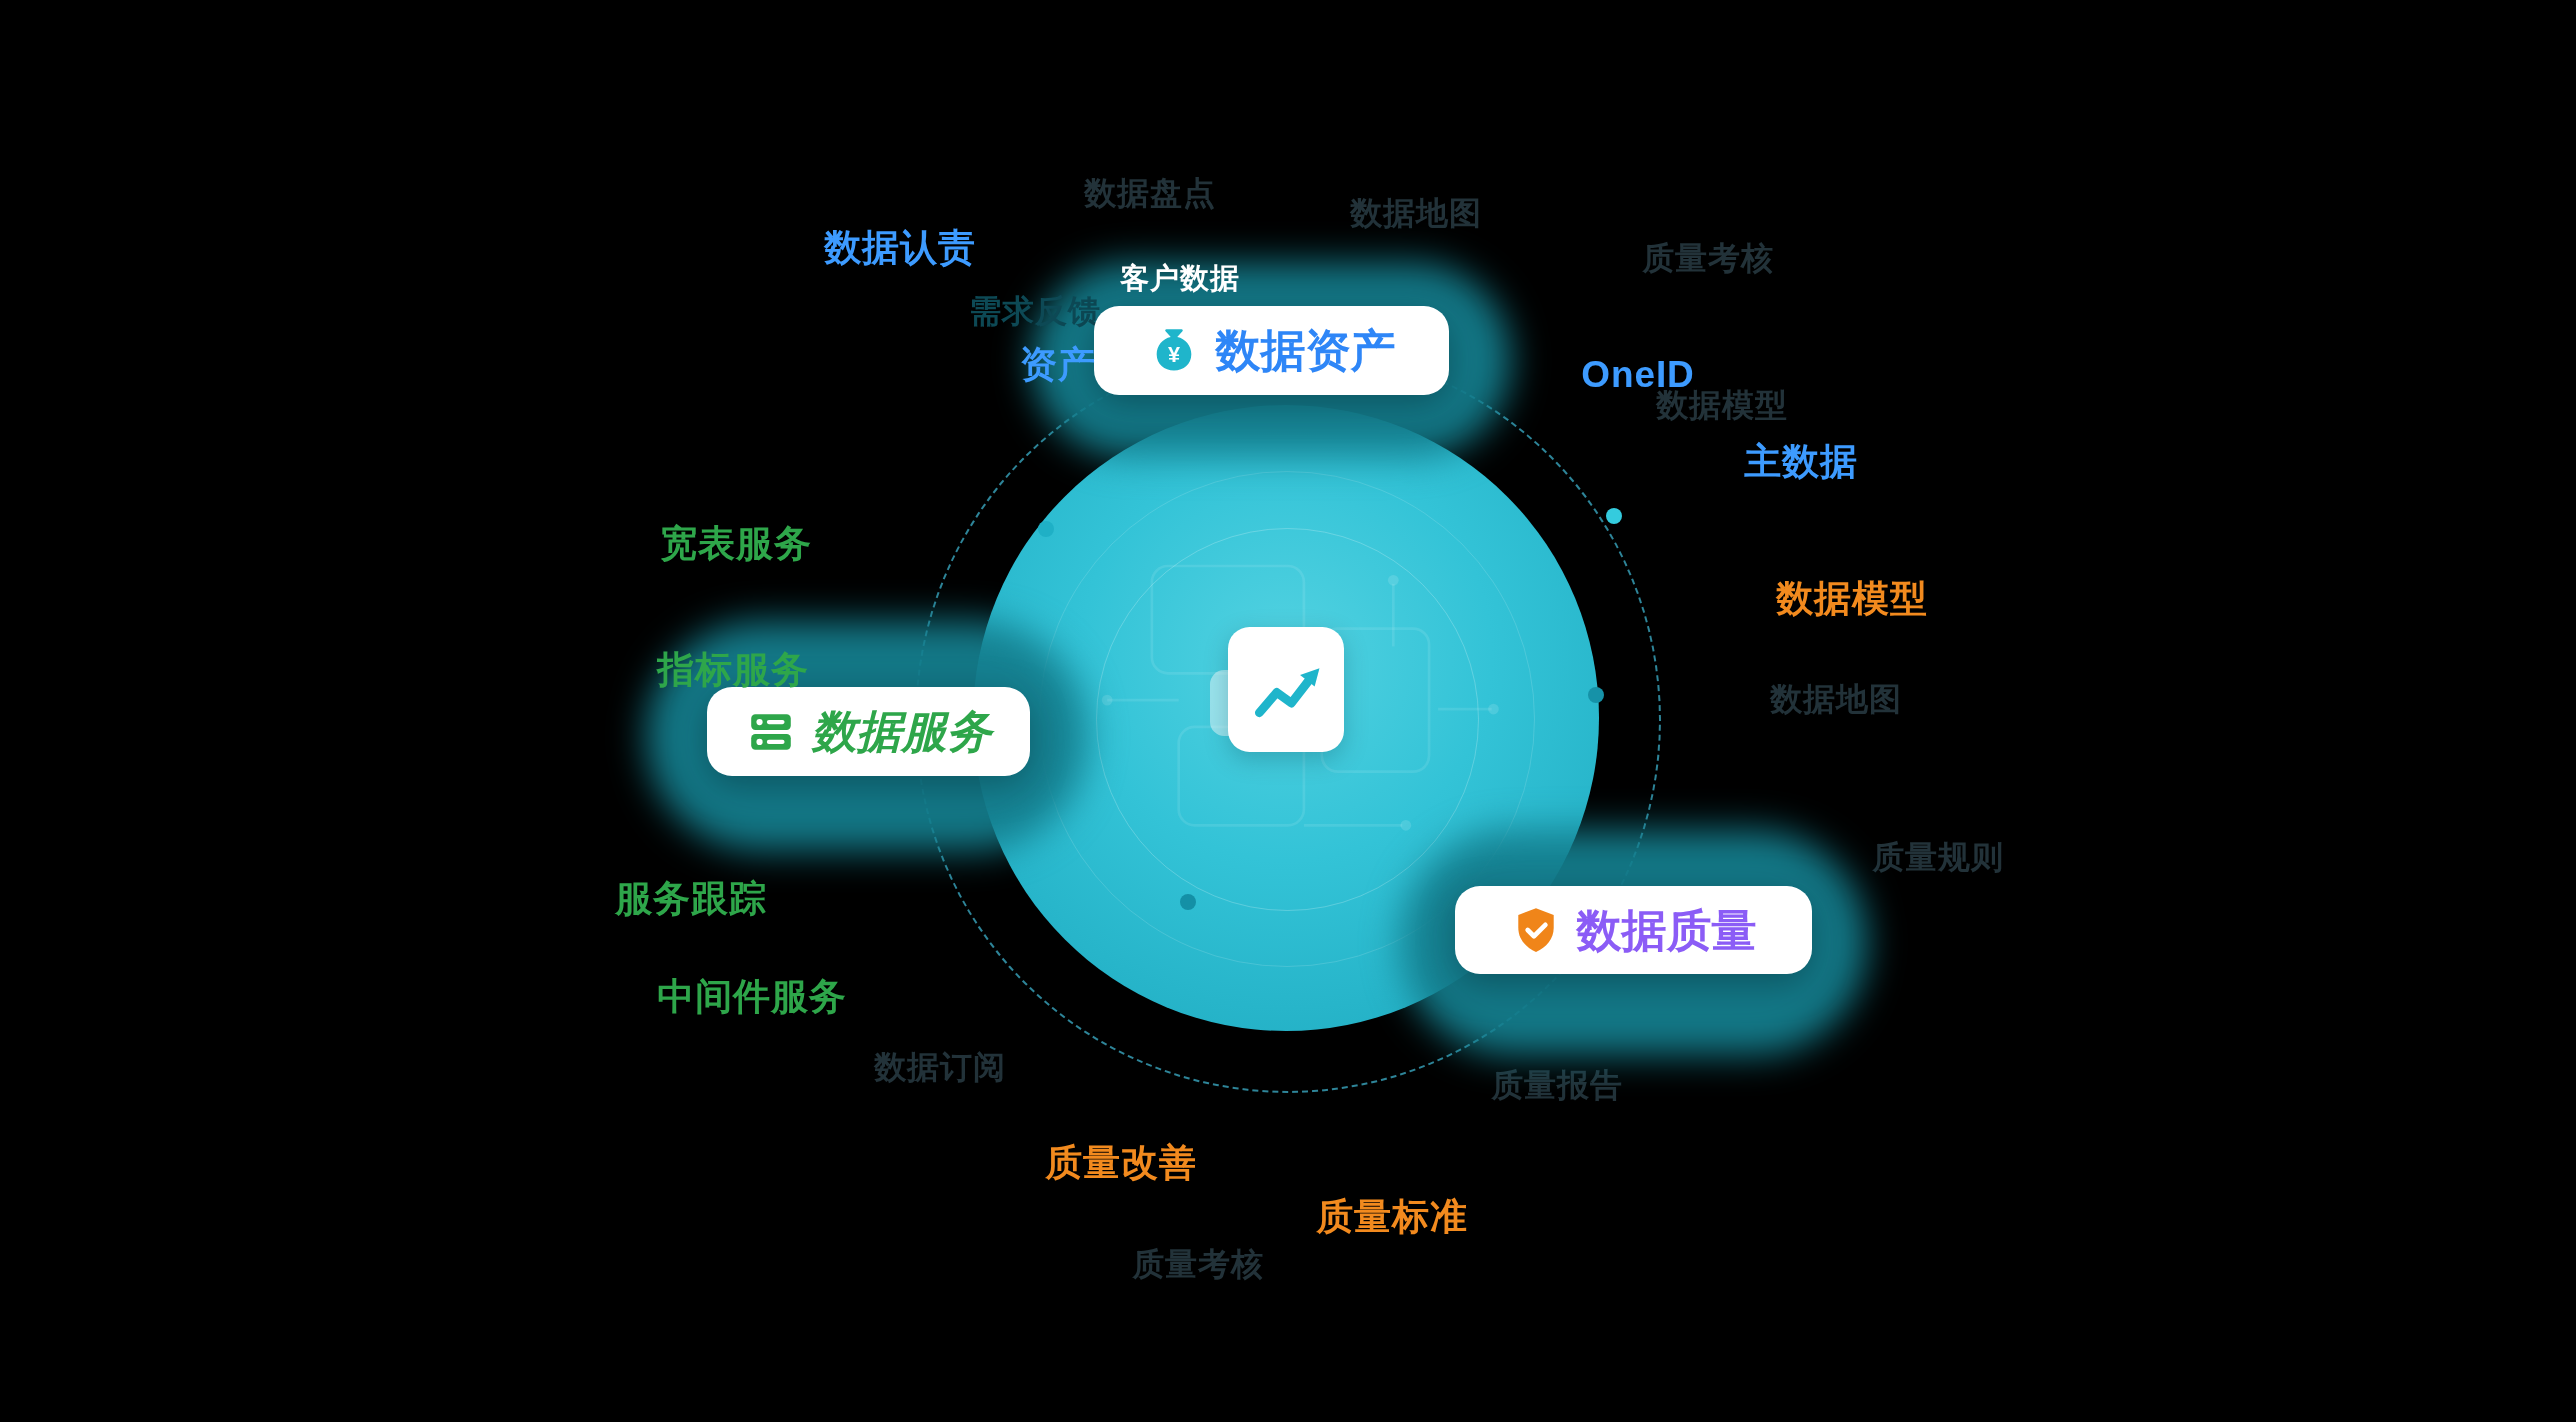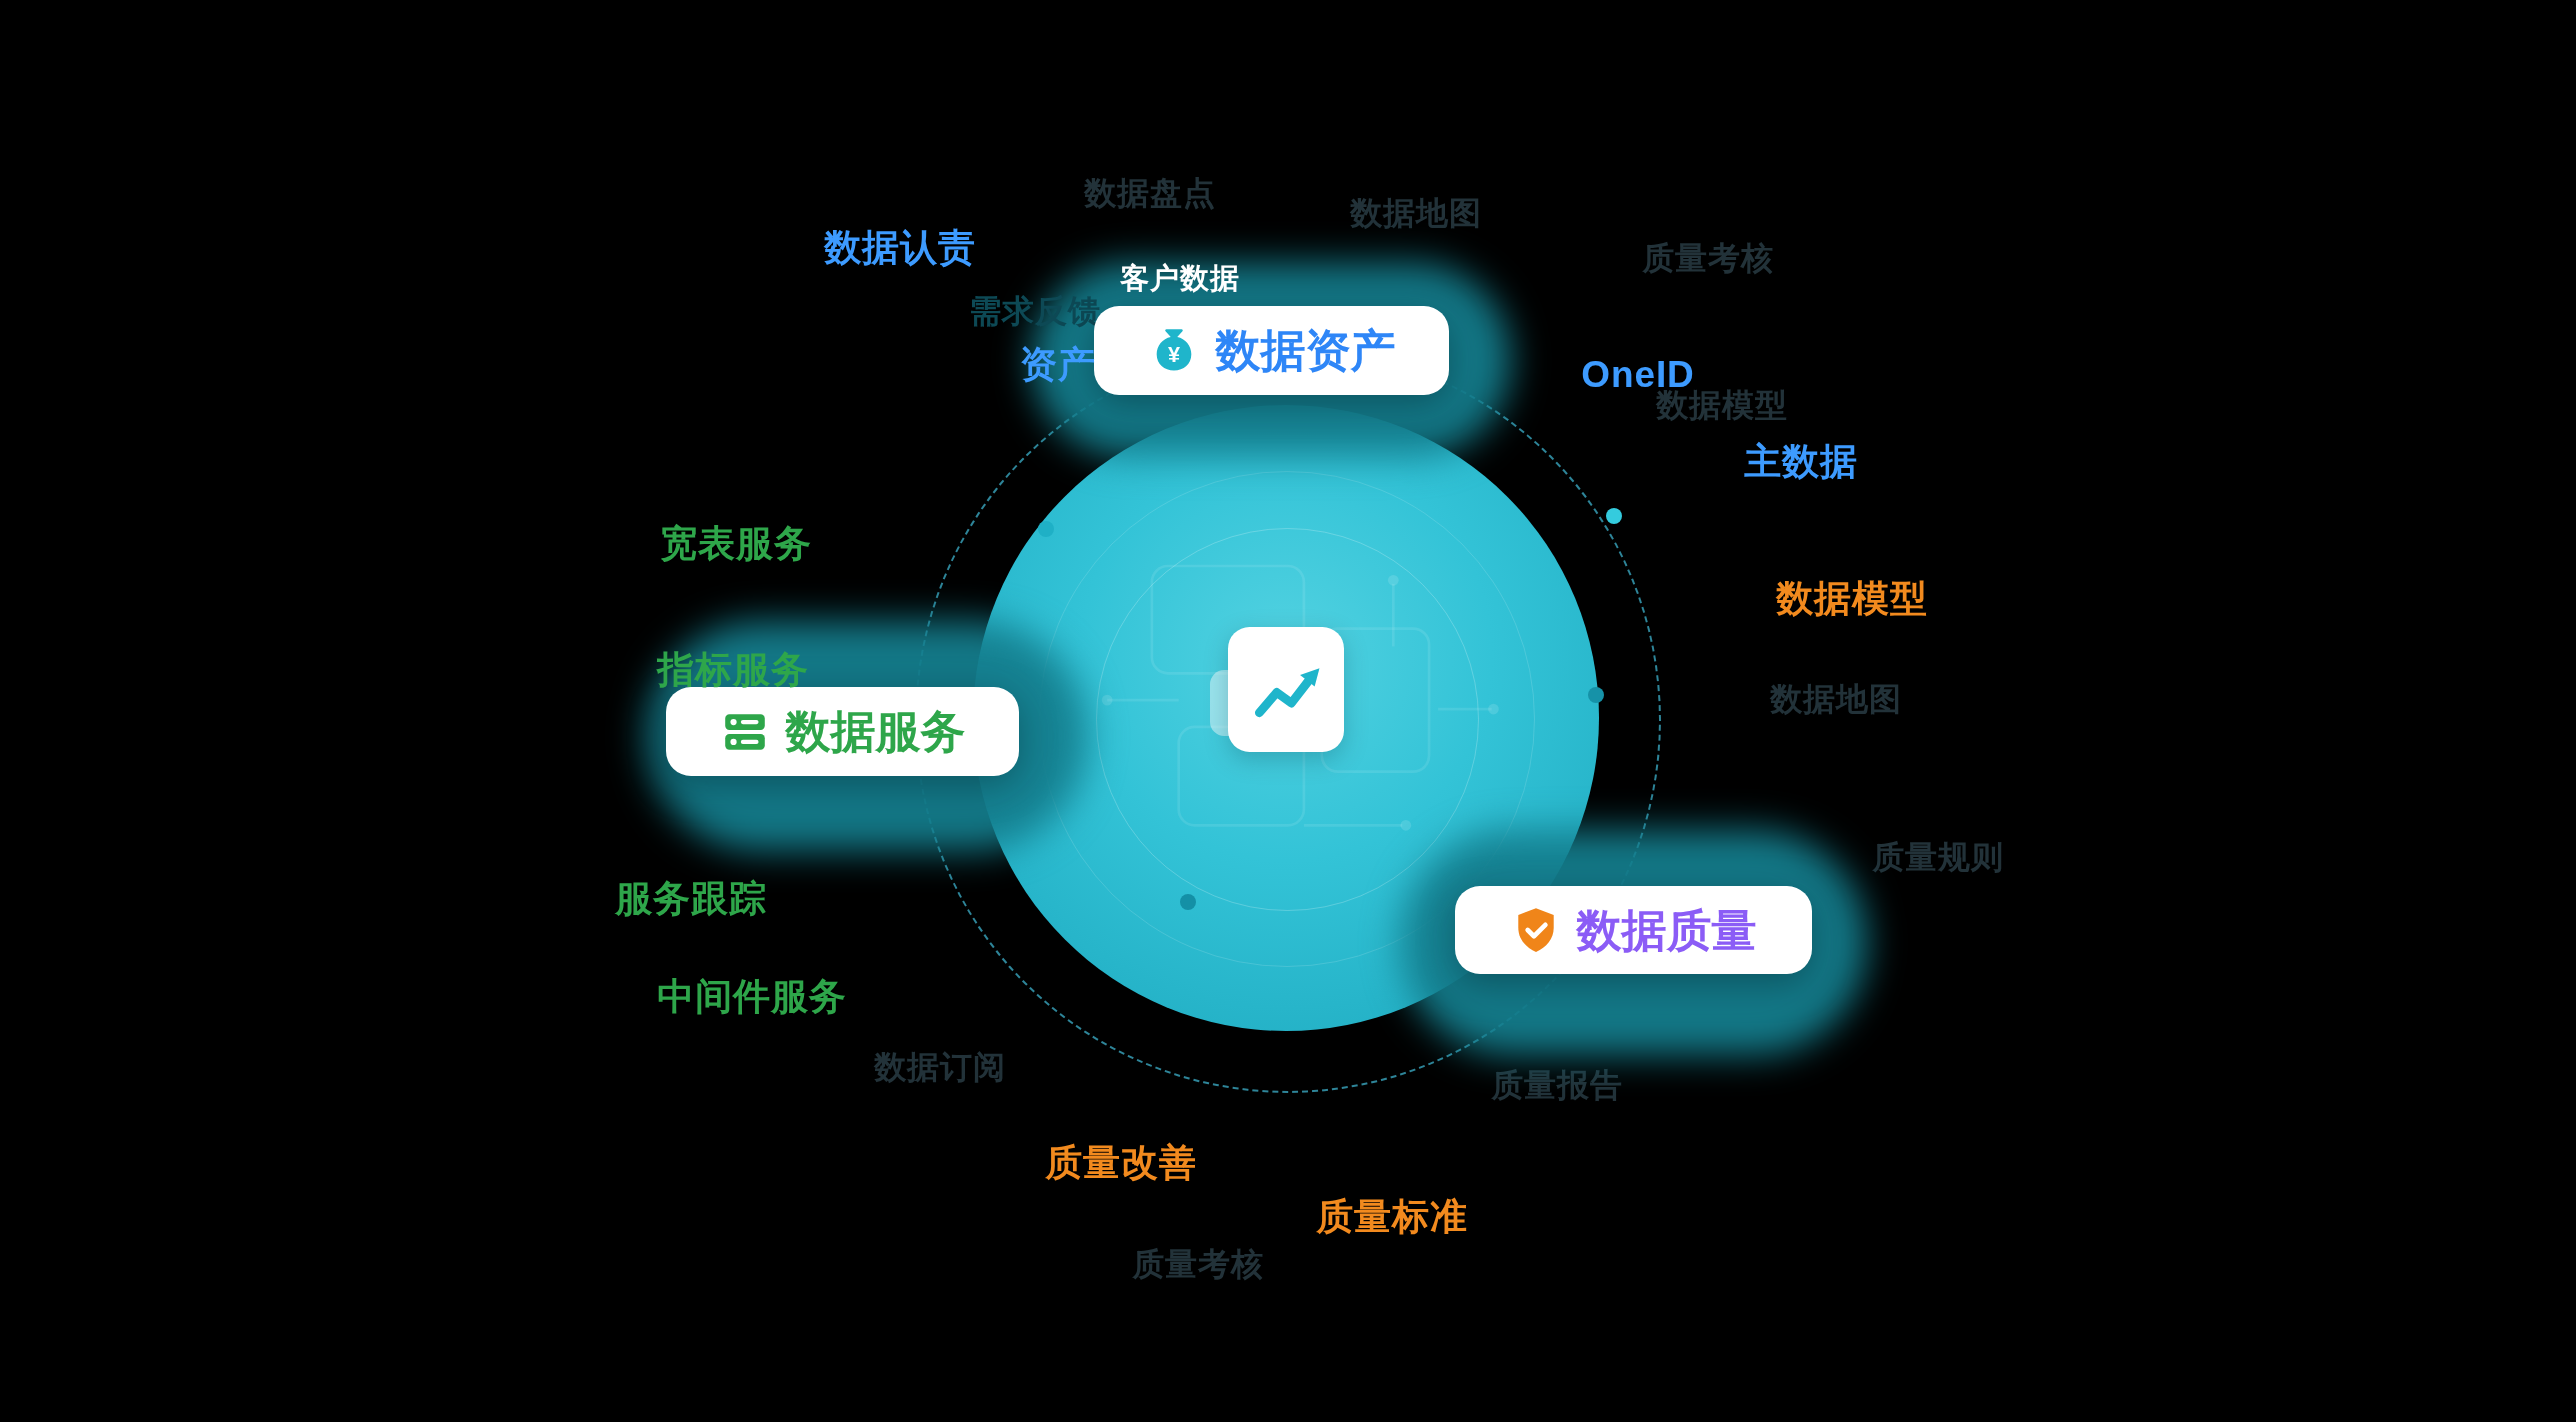--- a/index.html
+++ b/index.html
@@ -49,21 +49,21 @@
   .blob-services{left:646px;top:621px;width:442px;height:230px;}
   .blob-quality{left:1400px;top:830px;width:467px;height:225px;}
 
   
   .card{
     position:absolute;background:#ffffff;border-radius:25px;z-index:5;
     display:flex;align-items:center;justify-content:center;gap:16px;
     box-shadow:0 9px 36px rgba(0,20,25,0.35);
   }
   .card-assets{left:1094px;top:306px;width:355px;height:89px;}
-  .card-services{left:666px;top:687px;width:353px;height:89px;}
+  .card-services{left:707px;top:687px;width:323px;height:89px;font-style:italic;}
   .card-quality{left:1455px;top:886px;width:357px;height:88px;}
   .card-label{font-size:45px;font-weight:bold;line-height:1;}
   .card-assets .card-label{color:#2E86F7;}
   .card-services .card-label{color:#2EA64A;}
   .card-quality .card-label{color:#8b5cf6;}
   .card-icon{display:flex;align-items:center;justify-content:center;}
 
   
   .dot{position:absolute;border-radius:50%;z-index:2;}
   .dot-1{left:1038px;top:521px;width:16px;height:16px;background:#1FB0C6;}

